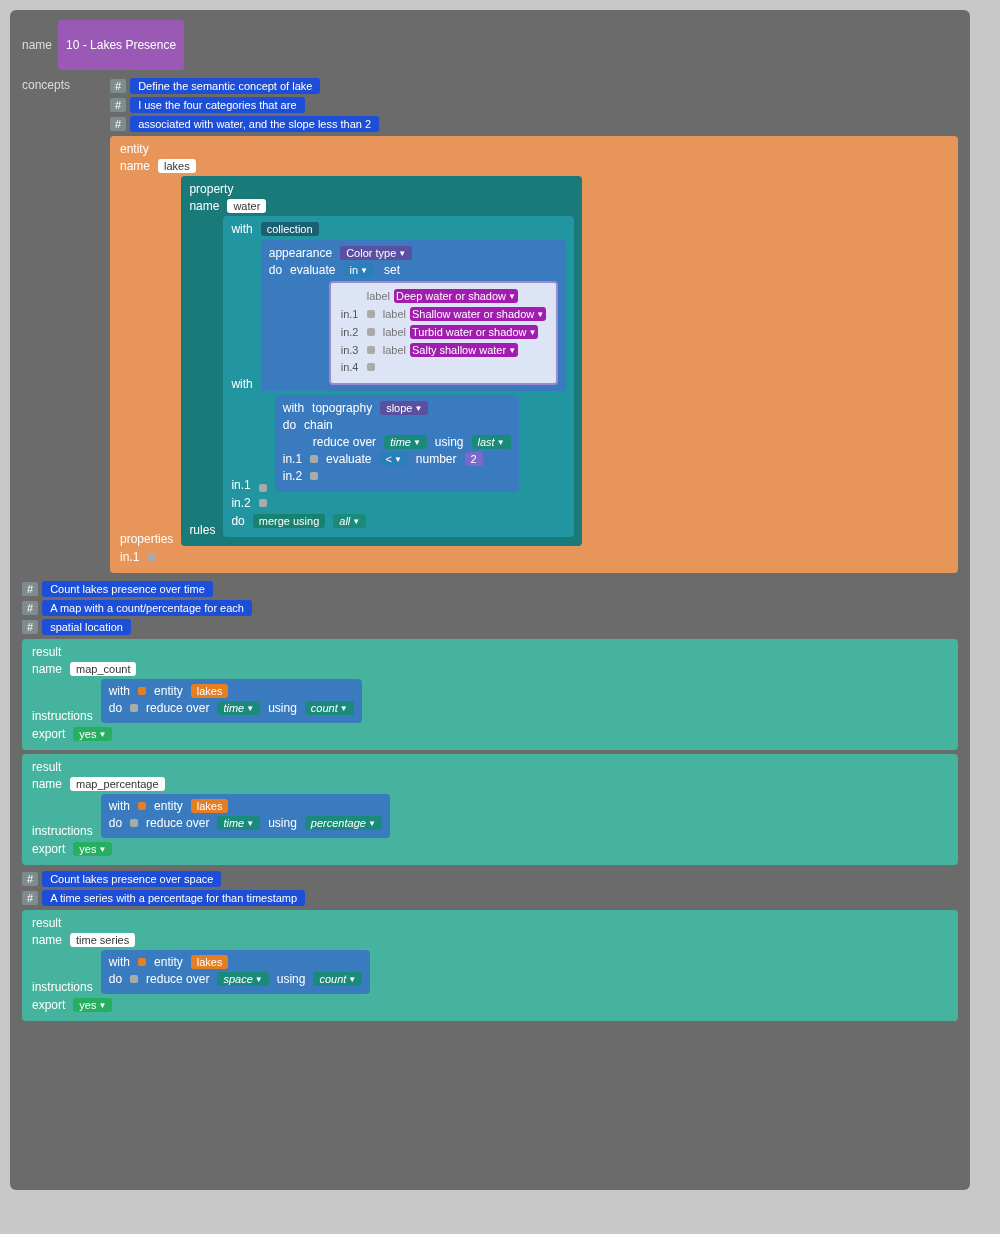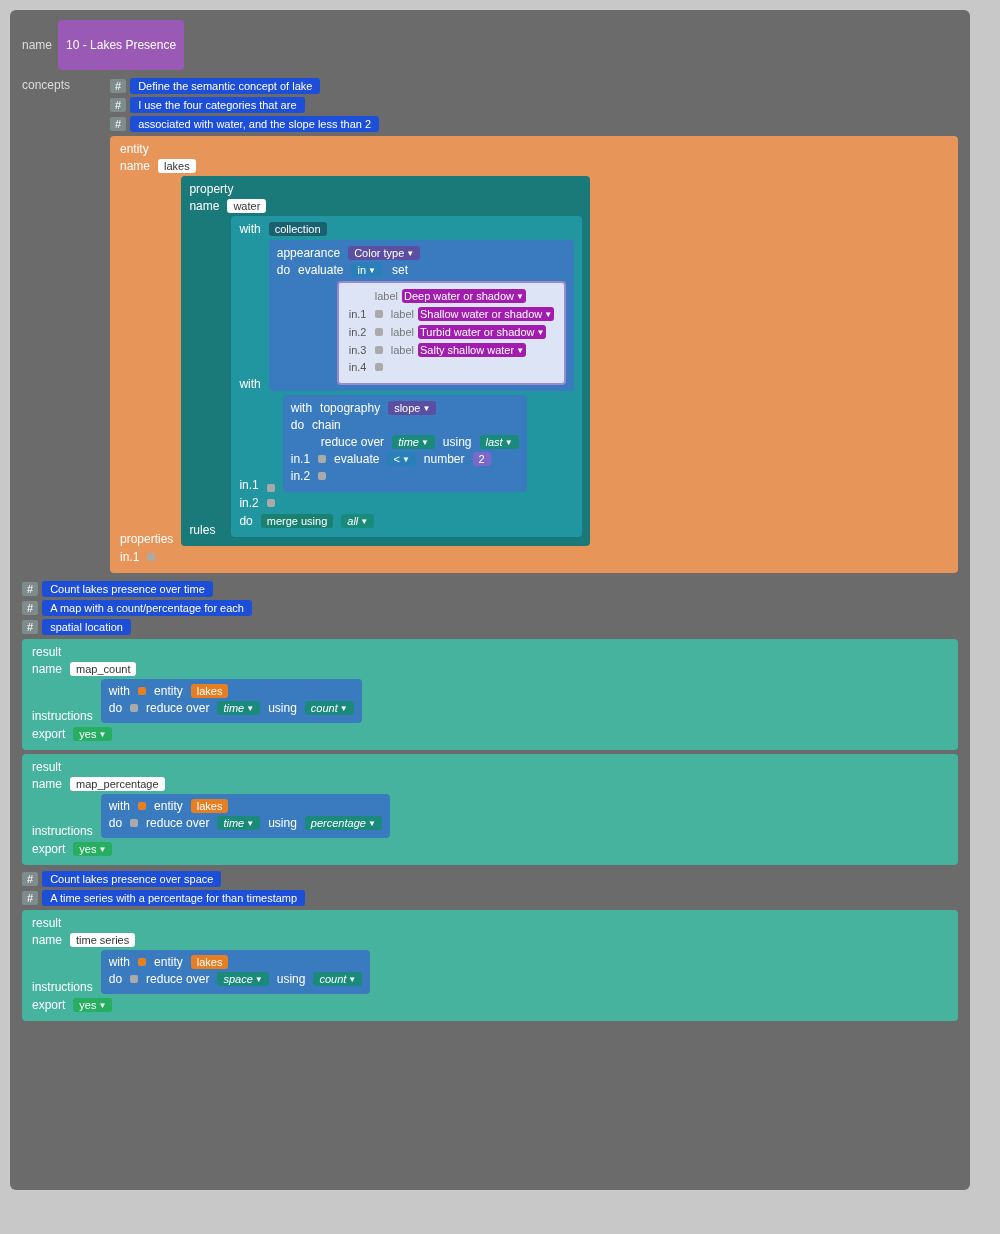--- a/index.html
+++ b/index.html
@@ -281,21 +281,21 @@
             <div class="row-center">
               <span style="color:white;font-size:12px;">property</span>
             </div>
 
             <div class="row-center">
               <span style="color:white;font-size:12px;margin-right:4px;">name</span>
               <span class="value-pill-white">water</span>
             </div>
 
             <div class="row">
-              <span style="color:white;font-size:12px;margin-right:12px;margin-top:4px;">rules</span>
+              <span style="color:white;font-size:12px;margin-right:4px;margin-top:4px;">rules</span>
 
               <div style="background:#2196a0;border-radius:4px;padding:6px 8px;">
 
                 <div class="row-center">
                   <span style="color:white;font-size:12px;margin-right:4px;">with</span>
                   <span style="background:#1a6070;color:white;padding:1px 6px;border-radius:3px;font-size:11px;">collection</span>
                 </div>
 
                 <div class="row" style="margin-top:4px;">
                   <span style="color:white;font-size:12px;margin-right:4px;margin-top:4px;">with</span>

